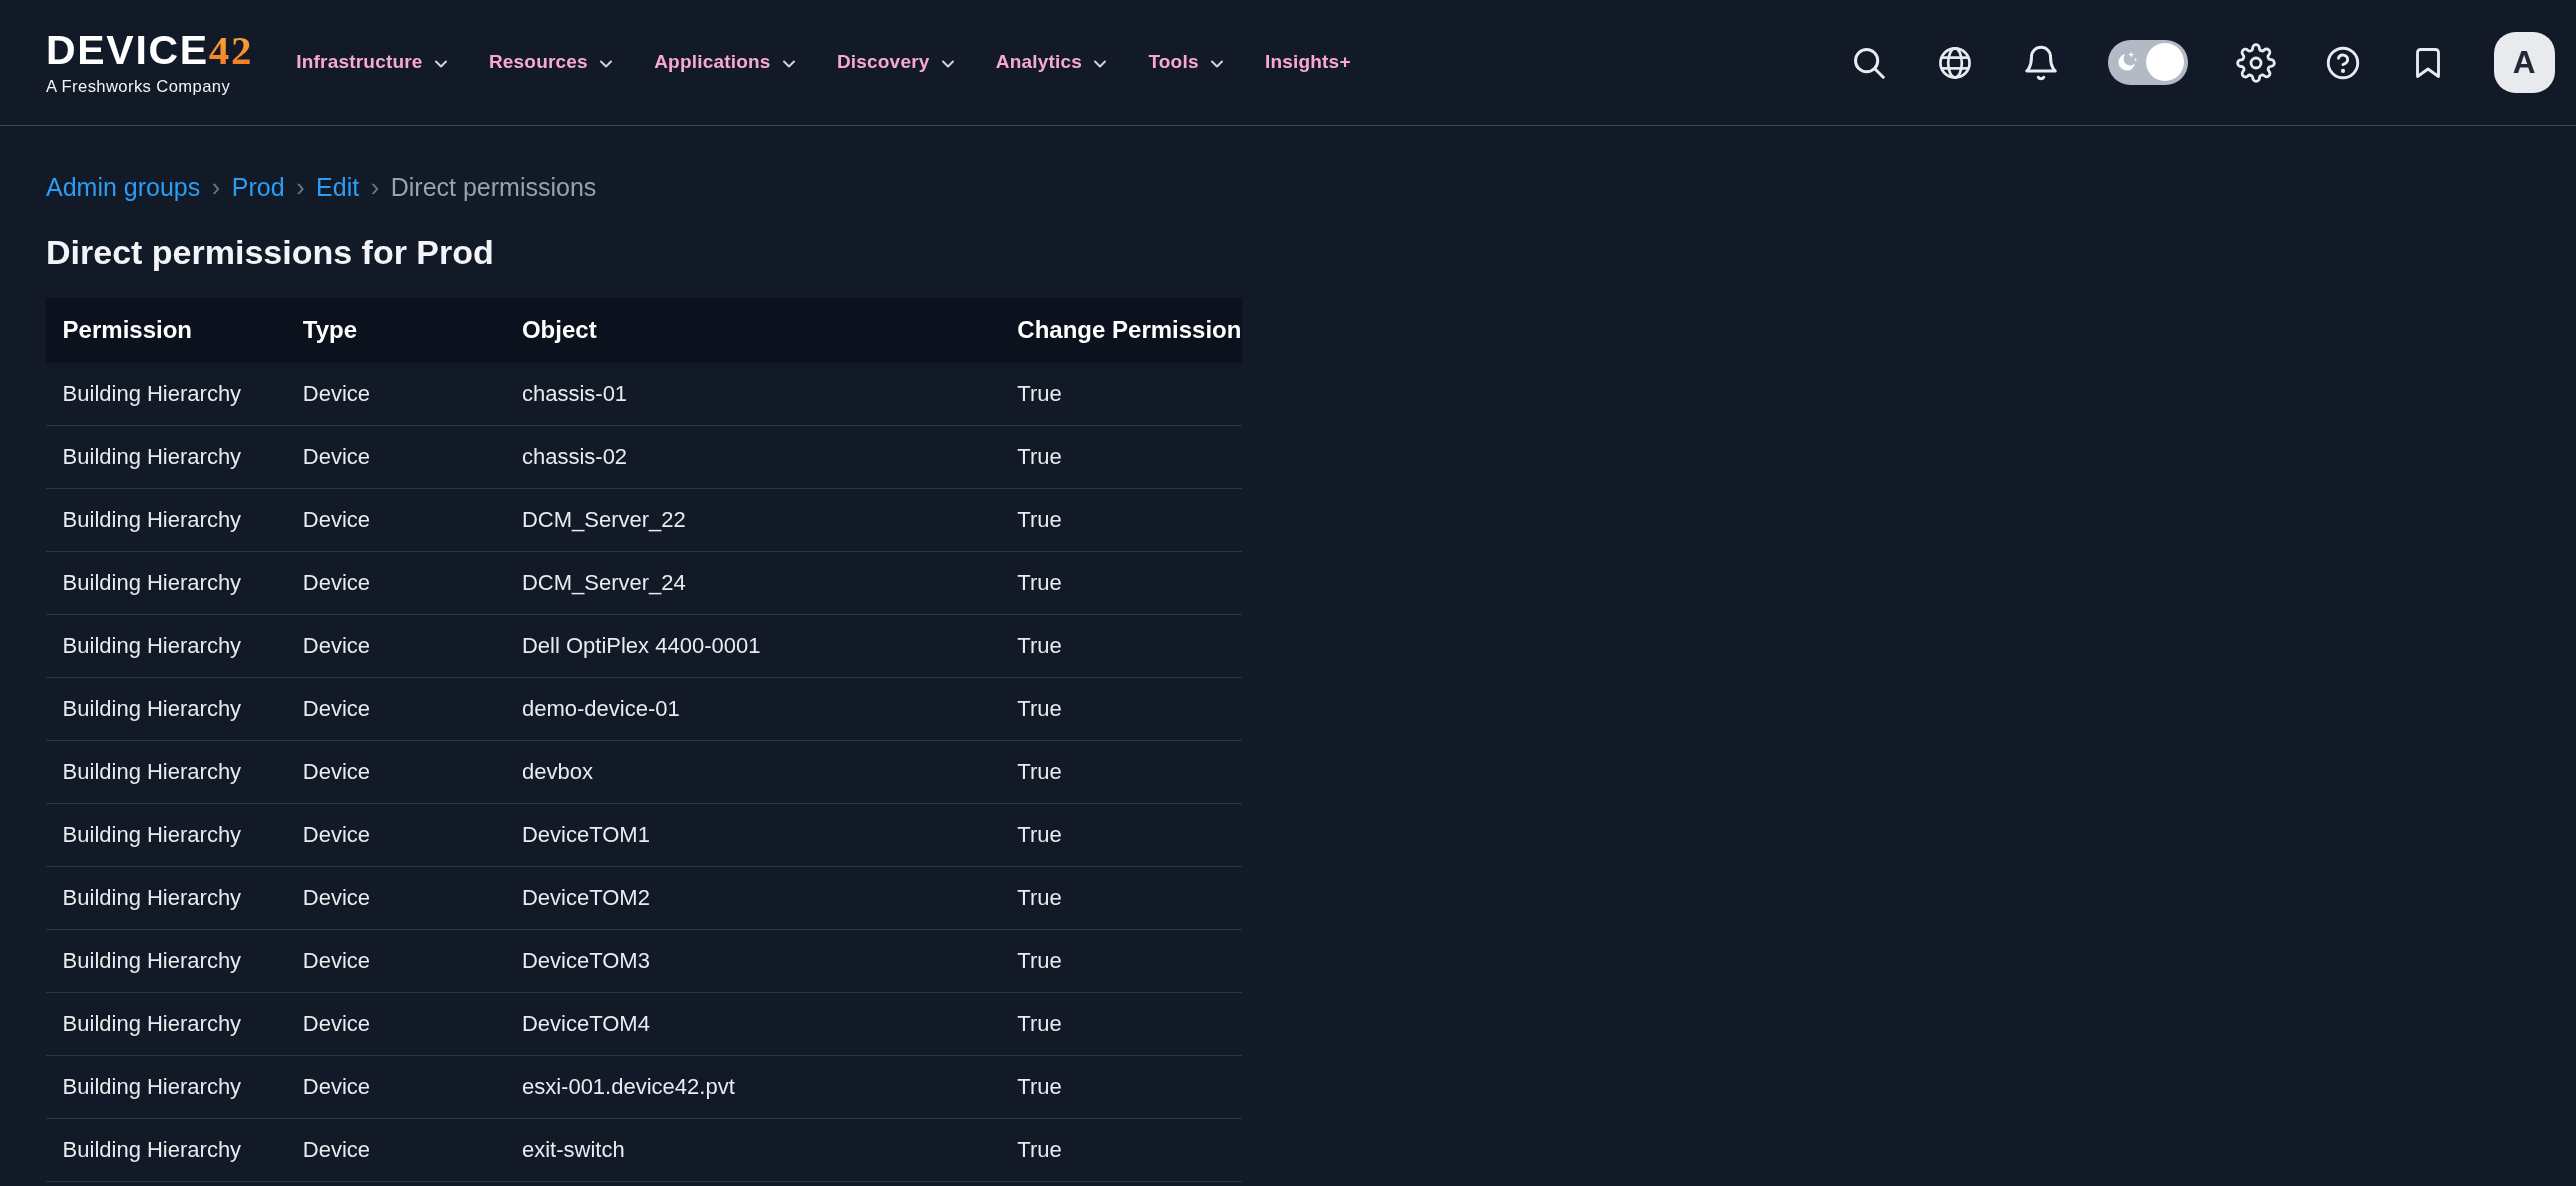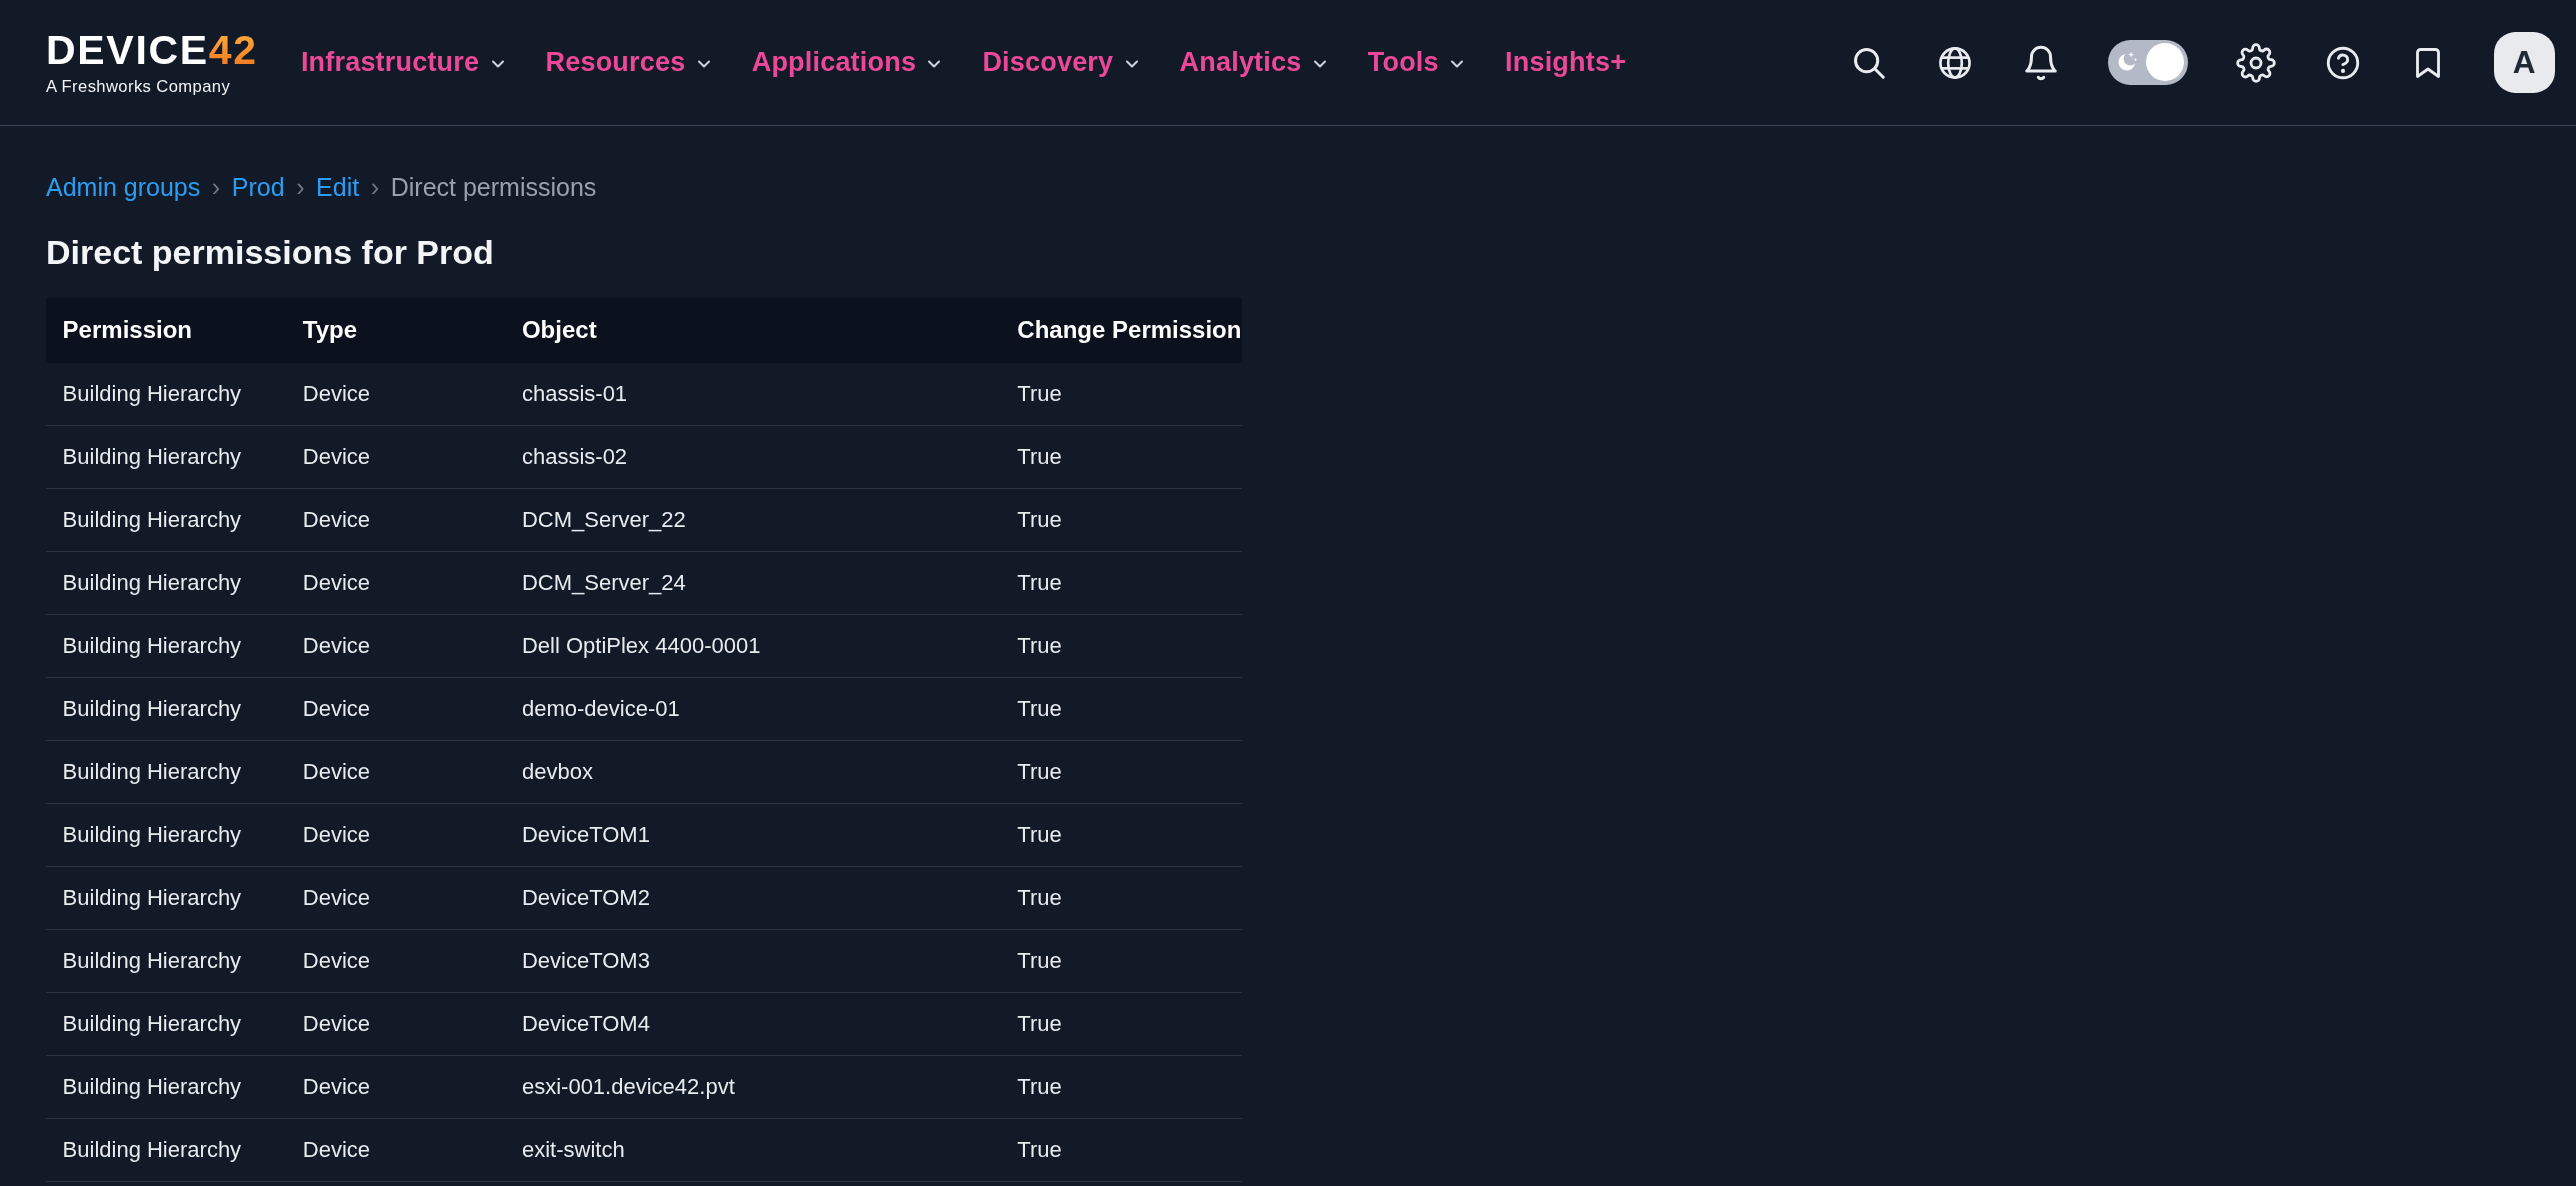--- a/index.html
+++ b/index.html
@@ -15,27 +15,27 @@
     height:126px; display:flex; align-items:center;
     padding:0 21.5px 0 46px;
     border-bottom:1.7px solid #3c4557;
     background:#121a28;
   }
   .logo-block { display:flex; flex-direction:column; justify-content:center; margin-right:43px; cursor:pointer; }
   .logo-line { font-weight:800; font-size:41px; letter-spacing:1.7px; line-height:43px; white-space:nowrap; }
   .logo-brand { color:#ffffff; }
   .logo-accent {
     background:linear-gradient(180deg,#fcb23d 0%,#f2711f 100%);
-    -webkit-background-clip:text; background-clip:text; color:transparent;
+    -webkit-background-clip:text; background-clip:text; color:transparent;font-family:Liberation Serif, serif;
   }
   .logo-tagline { font-size:16.6px; color:#f2f4f6; letter-spacing:0.4px; margin-top:5px; }
 
   .main-nav { display:flex; align-items:center; gap:38px; }
   .nav-item { display:flex; align-items:center; gap:8.3px; cursor:pointer; }
-  .nav-label { font-size:27px; font-weight:600; color:#ec4899; letter-spacing:0.2px; }
+  .nav-label { font-size:19px; font-weight:600; color:#f9a8d4; letter-spacing:0.2px; }
   .nav-chevron { color:#cfd5dd; display:flex; margin-top:3.3px; }
 
   .icon-group { margin-left:auto; display:flex; align-items:center; gap:48px; }
   .hdr-icon { color:#e8ebef; display:flex; align-items:center; justify-content:center; cursor:pointer; }
 
   
   .toggle {
     position:relative; width:80px; height:45px; border-radius:22.4px;
     background:#b3bac5; cursor:pointer; flex:none;
   }

